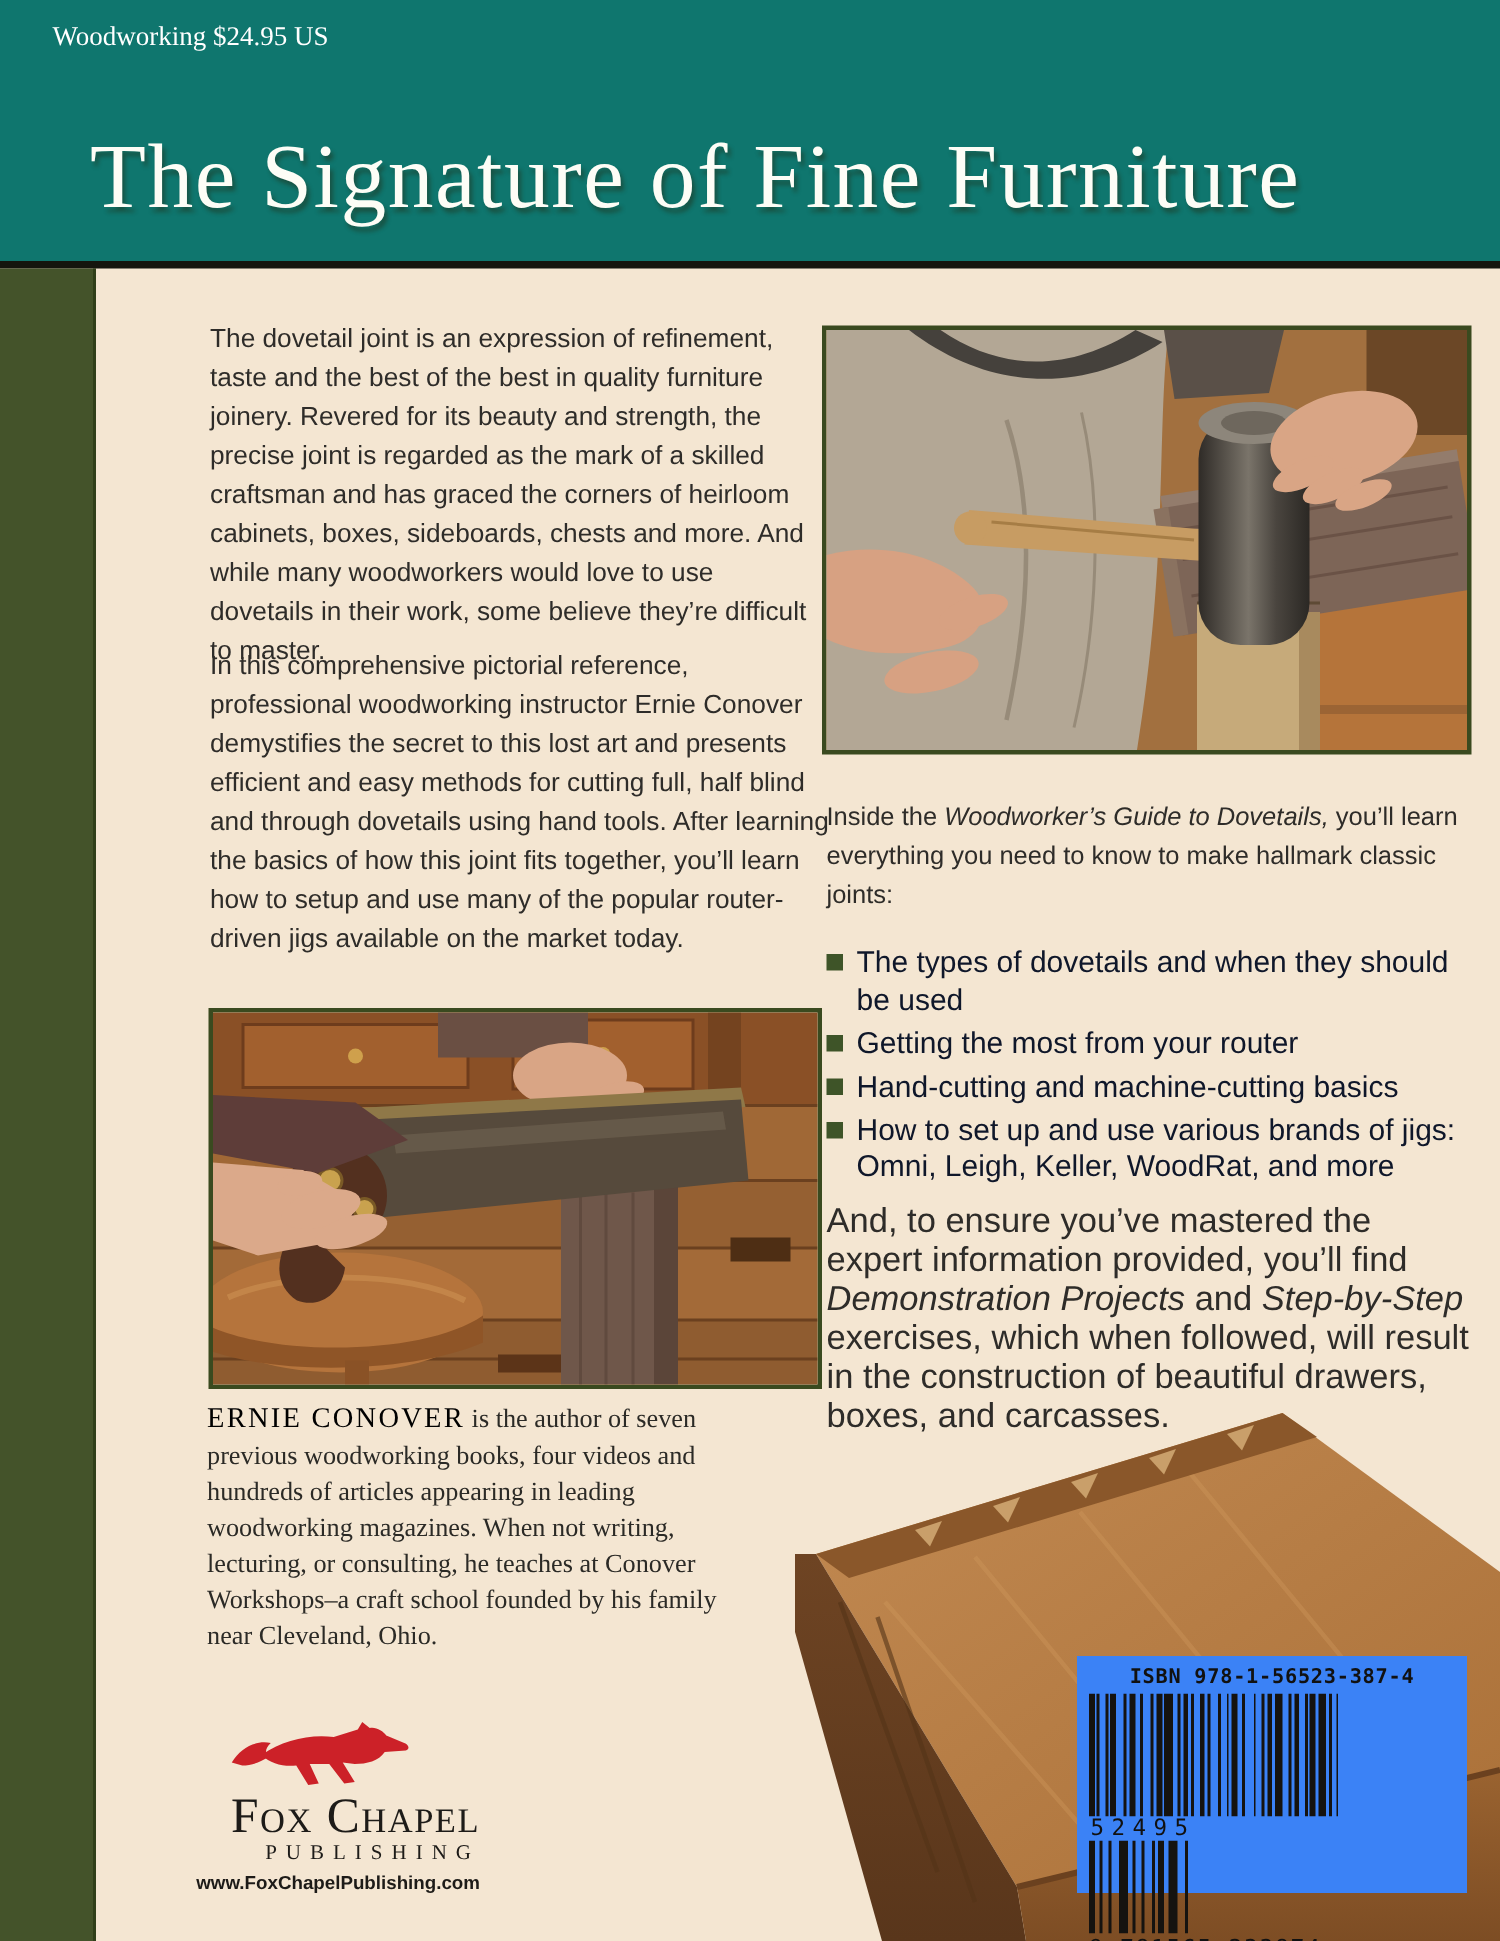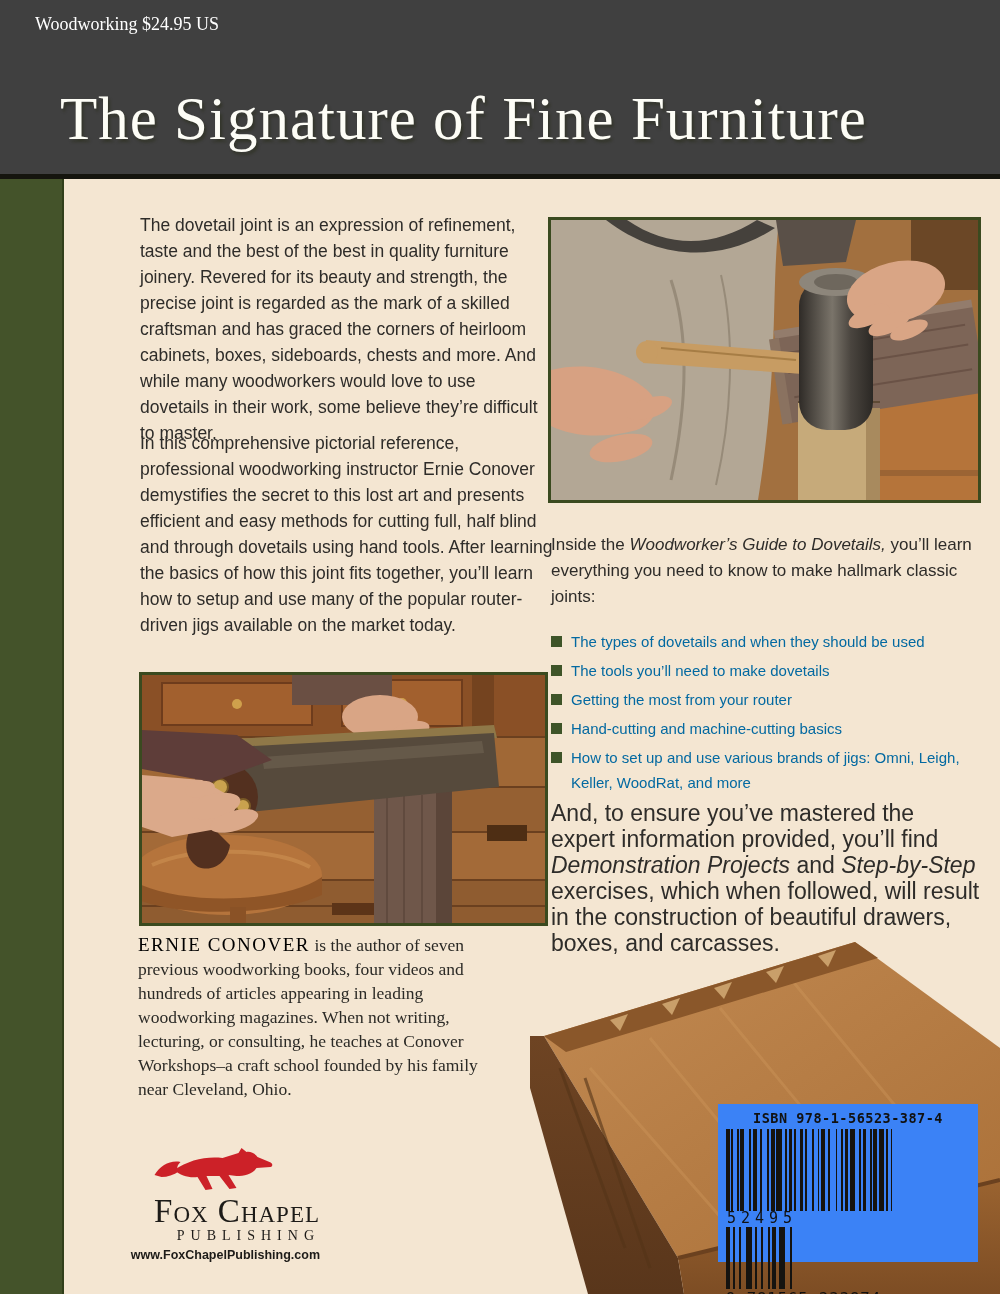--- a/index.html
+++ b/index.html
@@ -1,35 +1,35 @@
 <!DOCTYPE html>
 <html><head>
 <meta charset="utf-8">
 <style>
   html,body{margin:0;padding:0;background:#555;}
   .cover{position:relative;width:1000px;height:1294px;overflow:hidden;
          background:#f4e6d2;font-family:"Liberation Sans",sans-serif;margin:0 auto;}
   
-  .header{position:absolute;left:0;top:0;width:100%;height:174px;background:#404040;}
+  .header{position:absolute;left:0;top:0;width:100%;height:174px;background:#0f766e;}
   .cat-price{position:absolute;left:35px;top:14px;color:#fff;
              font-family:"Liberation Serif",serif;font-size:18px;}
   .title{position:absolute;left:60px;top:84px;width:932px;margin:0;color:#fdfdf6;
          font-family:"Liberation Serif",serif;font-weight:400;font-size:61px;
          letter-spacing:1px;white-space:nowrap;text-shadow:2px 3px 3px rgba(35,40,15,.45);}
   .black-rule{position:absolute;left:0;top:174px;width:100%;height:5px;background:#15150e;}
   .left-strip{position:absolute;left:0;top:179px;width:62px;height:1115px;
               background:#44532a;border-right:2px solid #303f1a;}
   
   .body-text{position:absolute;color:#2e2c29;font-size:17.5px;line-height:26px;}
   .p1{left:140px;top:212px;width:404px;}
   .p2{left:140px;top:430px;width:414px;}
   .intro{left:551px;top:532px;width:432px;font-size:17px;line-height:26px;}
   .closing{left:551px;top:800px;width:432px;font-size:23px;line-height:26px;}
   .bullets{position:absolute;left:551px;top:630px;width:432px;margin:0;padding:0;
-           list-style:none;color:#0369a1;font-size:15px;line-height:24.5px;}
+           list-style:none;color:#0f172a;font-size:20px;line-height:24.5px;}
   .bullets li{position:relative;padding-left:20px;margin-bottom:4.5px;}
   .sq{position:absolute;left:0;top:6px;width:11px;height:11px;background:#3e5428;}
   .bio{position:absolute;left:138px;top:933px;width:352px;color:#2b2a26;
        font-family:"Liberation Serif",serif;font-size:17.5px;line-height:24px;}
   .author-name{color:#000000;font-size:19px;letter-spacing:1.5px;}
   
   .photo{position:absolute;border:3px solid #3a4a1f;}
   .ph1{left:548px;top:217px;}
   .ph2{left:139px;top:672px;}
   .ph3{position:absolute;left:530px;top:928px;}
@@ -120,21 +120,20 @@
     <ellipse cx="345" cy="72" rx="50" ry="30" fill="#d9a585" transform="rotate(-14 345 72)"></ellipse>
     <ellipse cx="318" cy="96" rx="22" ry="9" fill="#d9a585" transform="rotate(-24 318 96)"></ellipse>
     <ellipse cx="338" cy="104" rx="22" ry="9" fill="#d9a585" transform="rotate(-24 338 104)"></ellipse>
     <ellipse cx="358" cy="110" rx="20" ry="8" fill="#d9a585" transform="rotate(-22 358 110)"></ellipse>
   </svg>
 
   <div class="body-text intro"><span>Inside the </span><em>Woodworker’s Guide to Dovetails,</em><span> you’ll learn everything you need to know to make hallmark classic joints:</span></div>
 
   <ul class="bullets">
     <li><span class="sq"></span><span>The types of dovetails and when they should be used</span></li>
-    <li><span class="sq"></span><span>The tools you’ll need to make dovetails</span></li>
     <li><span class="sq"></span><span>Getting the most from your router</span></li>
     <li><span class="sq"></span><span>Hand-cutting and machine-cutting basics</span></li>
     <li><span class="sq"></span><span>How to set up and use various brands of jigs: Omni, Leigh, Keller, WoodRat, and more</span></li>
   </ul>
 
   <div class="body-text closing"><span>And, to ensure you’ve mastered the expert information provided, you’ll find </span><em>Demonstration Projects</em><span> and </span><em>Step-by-Step</em><span> exercises, which when followed, will result in the construction of beautiful drawers, boxes, and carcasses.</span></div>
 
   <svg class="photo ph2" width="403" height="248" viewBox="0 0 403 248">
     <rect width="403" height="248" fill="#9c6535"></rect>
 

